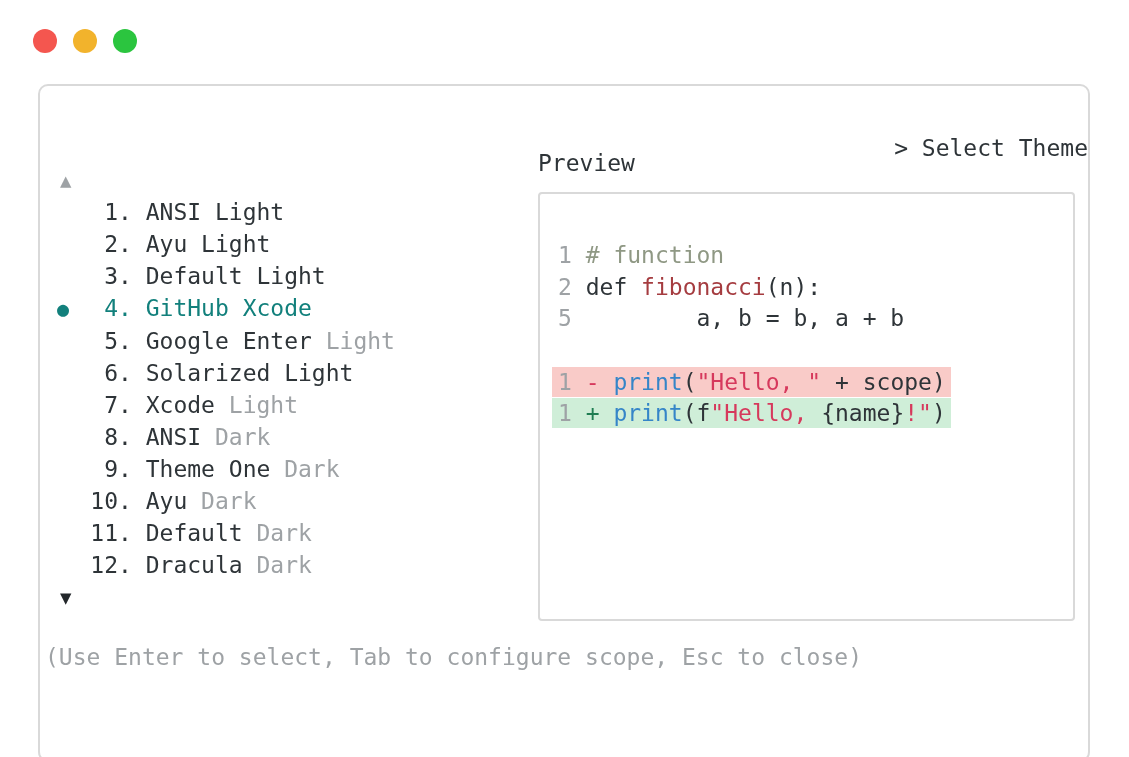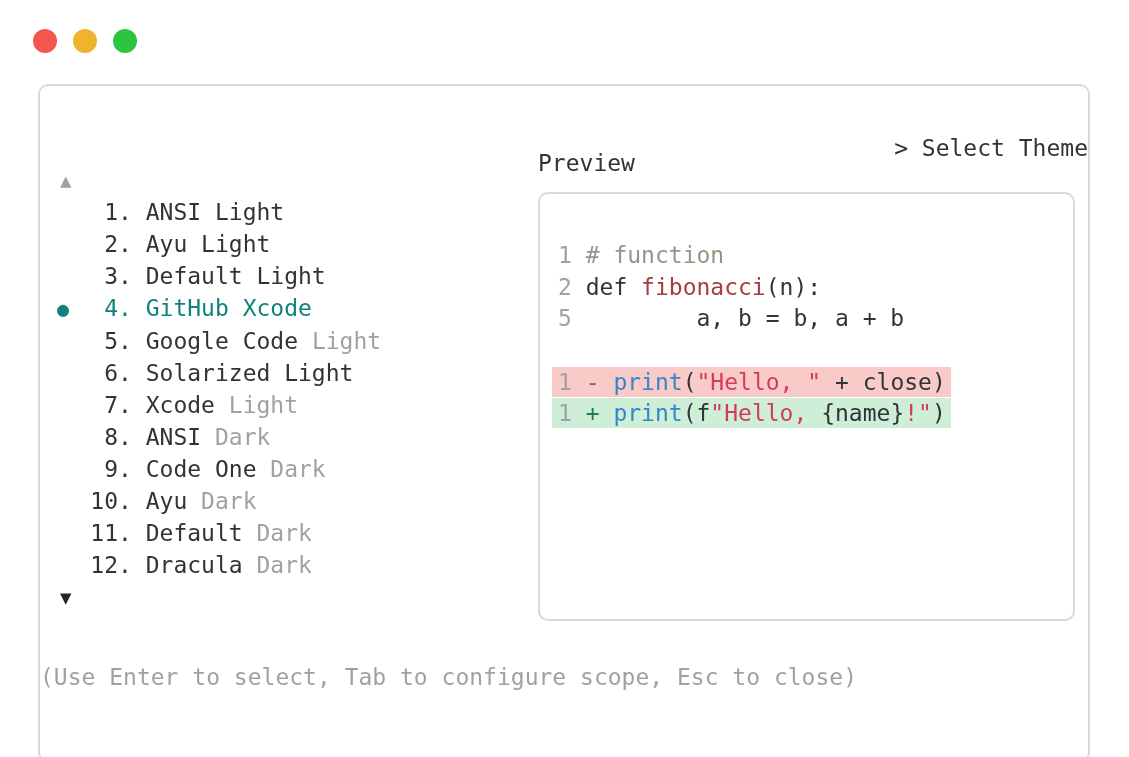--- a/index.html
+++ b/index.html
@@ -22,27 +22,27 @@
   .arrow-row{padding-left:20px;font-size:19px;}
   .arrow-up{color:var(--muted);}
   .arrow-down{color:var(--arrow_dark);}
   .list-item{padding-left:17px;cursor:default;}
   .marker{display:inline-block;width:33px;}
   .bullet{color:var(--selection);font-size:20px;}
   .inum{display:inline-block;width:28px;text-align:right;}
   .inum,.dotsep,.iname{color:var(--text);}
   .ivariant{color:var(--muted);margin-top:32px;}
   .selected .inum,.selected .dotsep,.selected .iname{color:var(--selection);}
-  .footer-row{margin-top:48px;color:var(--muted);}
+  .footer-row{margin-top:28px;padding-left:5px;color:var(--muted);}
   
   .preview-col{position:absolute;left:498px;top:46px;margin-top:15px;}
   .preview-title{line-height:32px;font-size:23px;color:var(--text);white-space:pre;}
   .preview-box{
     margin-top:13px;width:515px;height:379px;border:2px solid var(--panel_border);
-    border-radius:10px;background:#fff;padding:46px 0 0 18px;box-sizing:content-box;
+    border-radius:4px;background:#fff;padding:46px 0 0 18px;box-sizing:content-box;
     overflow:hidden;
   }
   .code-line{line-height:31.7px;font-size:23px;white-space:pre;height:31.7px;}
   .lnum{color:var(--muted);}
   .hl{padding:2px 5px 2px 6px;margin-left:-6px;}
   .hl-removed{background:var(--removed_bg);}
   .hl-added{background:var(--added_bg);}
 </style>
 </head>
 <body>
@@ -54,36 +54,36 @@
 </div>
 
 <div class="panel">
   <div class="row picker-header"><span>&gt; </span><span>Select Theme</span></div>
   <div class="row arrow-row arrow-up">▲</div>
   <div>
       <div class="row list-item"><span class="marker"></span><span class="inum">1</span><span class="dotsep">. </span><span class="iname">ANSI Light</span></div>
       <div class="row list-item"><span class="marker"></span><span class="inum">2</span><span class="dotsep">. </span><span class="iname">Ayu Light</span></div>
       <div class="row list-item"><span class="marker"></span><span class="inum">3</span><span class="dotsep">. </span><span class="iname">Default Light</span></div>
       <div class="row list-item selected"><span class="marker"><span class="bullet">●</span></span><span class="inum">4</span><span class="dotsep">. </span><span class="iname">GitHub Xcode</span></div>
-      <div class="row list-item"><span class="marker"></span><span class="inum">5</span><span class="dotsep">. </span><span class="iname">Google Code</span><span class="ivariant"> Light</span></div>
+      <div class="row list-item"><span class="marker"></span><span class="inum">5</span><span class="dotsep">. </span><span class="iname">Google Enter</span><span class="ivariant"> Light</span></div>
       <div class="row list-item"><span class="marker"></span><span class="inum">6</span><span class="dotsep">. </span><span class="iname">Solarized Light</span></div>
       <div class="row list-item"><span class="marker"></span><span class="inum">7</span><span class="dotsep">. </span><span class="iname">Xcode</span><span class="ivariant"> Light</span></div>
       <div class="row list-item"><span class="marker"></span><span class="inum">8</span><span class="dotsep">. </span><span class="iname">ANSI</span><span class="ivariant"> Dark</span></div>
-      <div class="row list-item"><span class="marker"></span><span class="inum">9</span><span class="dotsep">. </span><span class="iname">Code One</span><span class="ivariant"> Dark</span></div>
+      <div class="row list-item"><span class="marker"></span><span class="inum">9</span><span class="dotsep">. </span><span class="iname">Theme One</span><span class="ivariant"> Dark</span></div>
       <div class="row list-item"><span class="marker"></span><span class="inum">10</span><span class="dotsep">. </span><span class="iname">Ayu</span><span class="ivariant"> Dark</span></div>
       <div class="row list-item"><span class="marker"></span><span class="inum">11</span><span class="dotsep">. </span><span class="iname">Default</span><span class="ivariant"> Dark</span></div>
       <div class="row list-item"><span class="marker"></span><span class="inum">12</span><span class="dotsep">. </span><span class="iname">Dracula</span><span class="ivariant"> Dark</span></div>
     </div>
   <div class="row arrow-row arrow-down">▼</div>
   <div class="row footer-row">(Use Enter to select, Tab to configure scope, Esc to close)</div>
 
   <div class="preview-col">
     <div class="preview-title">Preview</div>
     <div class="preview-box">
         <div class="code-line"><span><span class="lnum">1 </span><span style="color: var(--comment);"># function</span></span></div>
         <div class="code-line"><span><span class="lnum">2 </span><span style="color: var(--text); text-align: right;">def </span><span style="color: var(--function_name);">fibonacci</span><span style="color: var(--text);">(n):</span></span></div>
         <div class="code-line"><span><span class="lnum">5 </span><span style="color: var(--text);">        a, b = b, a + b</span></span></div>
         <div class="code-line"></div>
-        <div class="code-line"><span class="hl hl-removed"><span class="lnum">1 </span><span style="color: var(--diff_minus);">- </span><span style="color: var(--builtin);">print</span><span style="color: var(--text);">(</span><span style="color: var(--string);">"Hello, "</span><span style="color: var(--text);"> + close)</span></span></div>
+        <div class="code-line"><span class="hl hl-removed"><span class="lnum">1 </span><span style="color: var(--diff_minus);">- </span><span style="color: var(--builtin);">print</span><span style="color: var(--text);">(</span><span style="color: var(--string);">"Hello, "</span><span style="color: var(--text);"> + scope)</span></span></div>
         <div class="code-line"><span class="hl hl-added"><span class="lnum">1 </span><span style="color: var(--diff_plus);">+ </span><span style="color: var(--builtin);">print</span><span style="color: var(--text);">(f</span><span style="color: var(--string);">"Hello, </span><span style="color: var(--text);">{name}</span><span style="color: var(--string);">!"</span><span style="color: var(--text);">)</span></span></div>
       </div>
   </div>
 </div>
 
 </body></html>

